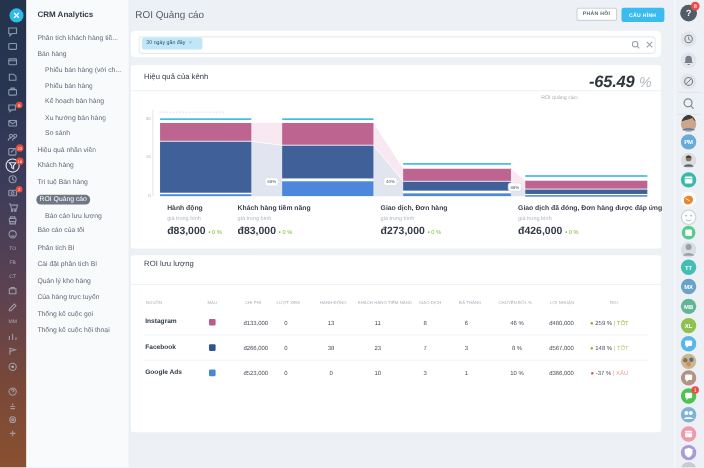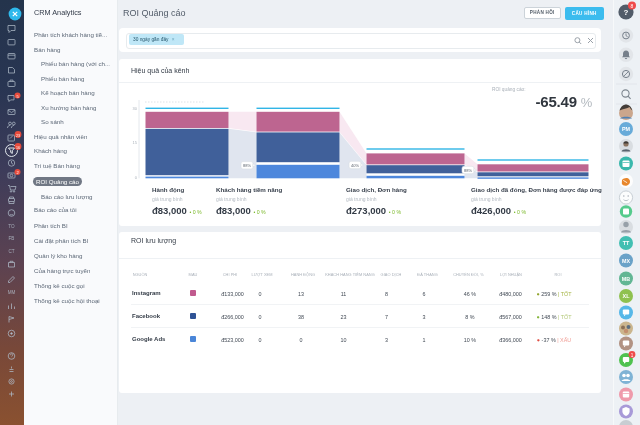--- a/index.html
+++ b/index.html
@@ -89,21 +89,21 @@
 <circle cx="18" cy="146.5" r="3.4" fill="#e84b3c"></circle>
       <text x="18" y="148.5" font-size="3.6" fill="#fff" text-anchor="middle" font-family="Liberation Sans">16</text>
 <circle cx="17.5" cy="172" r="3" fill="#e84b3c"></circle>
       <text x="17.5" y="174" font-size="4" fill="#fff" text-anchor="middle" font-family="Liberation Sans">2</text>
 </g>
 <circle cx="15" cy="14" r="6.4" fill="#2fb9ec"></circle>
 <path d="M12.8 11.8l4.4 4.4m0-4.4l-4.4 4.4" stroke="#fff" stroke-width="1.2"></path>
 </svg>
 
 <div class="menu"></div>
-<div class="abs" style="left:34px;top:8px;font-size:7.3px;font-weight:normal;color:#333b49;">CRM Analytics</div>
+<div class="abs" style="left:34px;top:8px;font-size:7.3px;font-weight:bold;color:#333b49;">CRM Analytics</div>
 <div class="mi" style="top:31px;">Phân tích khách hàng tiề...</div>
 <div class="mi" style="top:45.5px;">Bán hàng</div>
 <div class="mi sub" style="top:60px;">Phiểu bán hàng (với ch...</div>
 <div class="mi sub" style="top:74.5px;">Phiểu bán hàng</div>
 <div class="mi sub" style="top:89px;">Kế hoạch bán hàng</div>
 <div class="mi sub" style="top:103.5px;">Xu hướng bán hàng</div>
 <div class="mi sub" style="top:118px;">So sánh</div>
 <div class="mi" style="top:132.5px;">Hiệu quả nhân viên</div>
 <div class="mi" style="top:147px;">Khách hàng</div>
 <div class="mi" style="top:161.5px;">Trí tuệ Bán hàng</div>
@@ -128,21 +128,21 @@
     <circle cx="3.4" cy="3.2" r="2.5" fill="none" stroke="#9aa1a9" stroke-width="1"></circle>
     <path d="M5.2 5l2 2" stroke="#9aa1a9" stroke-width="1"></path>
     <path d="M14 1l5 5m0-5l-5 5" stroke="#9aa1a9" stroke-width="1"></path>
   </svg>
 </div>
 
 <div class="panel" style="left:119px;top:59px;width:482px;height:166.5px;"></div>
 <div class="abs" style="left:131px;top:67px;font-size:7px;color:#333b46;">Hiệu quả của kênh</div>
 <div class="abs" style="left:119px;top:81.5px;width:482px;border-top:1px solid #eef1f4;"></div>
 <div class="abs" style="left:492px;top:87px;font-size:4.8px;color:#a9b0b8;">ROI quảng cáo:</div>
-<div class="abs" style="left:535.5px;top:93px;font-size:15px;font-weight:bold;color:#30363e;letter-spacing:-0.2px;">-65.49 <span style="font-size:13px;color:#b3b9bf;font-weight:normal;">%</span></div>
+<div class="abs" style="left:535.5px;top:66px;font-size:15px;font-weight:bold;color:#30363e;letter-spacing:-0.2px;font-style:italic;">-65.49 <span style="font-size:13px;color:#b3b9bf;font-weight:normal;">%</span></div>
 
 <svg class="abs" style="left:119px;top:59px" width="482" height="167" viewBox="0 0 482 167">
 
 <path d="M20 41v78.3" stroke="#e4e8ed" stroke-width="1"></path>
 <path d="M26 43h60" stroke="#d6dbe1" stroke-width="0.8" stroke-dasharray="1.5,1.5"></path>
 <g font-family="Liberation Sans" font-size="4" fill="#aab2bb" text-anchor="end">
 <text x="18" y="50.5">30</text>
 <text x="18" y="85">15</text>
 <text x="18" y="120">0</text>
 </g>

